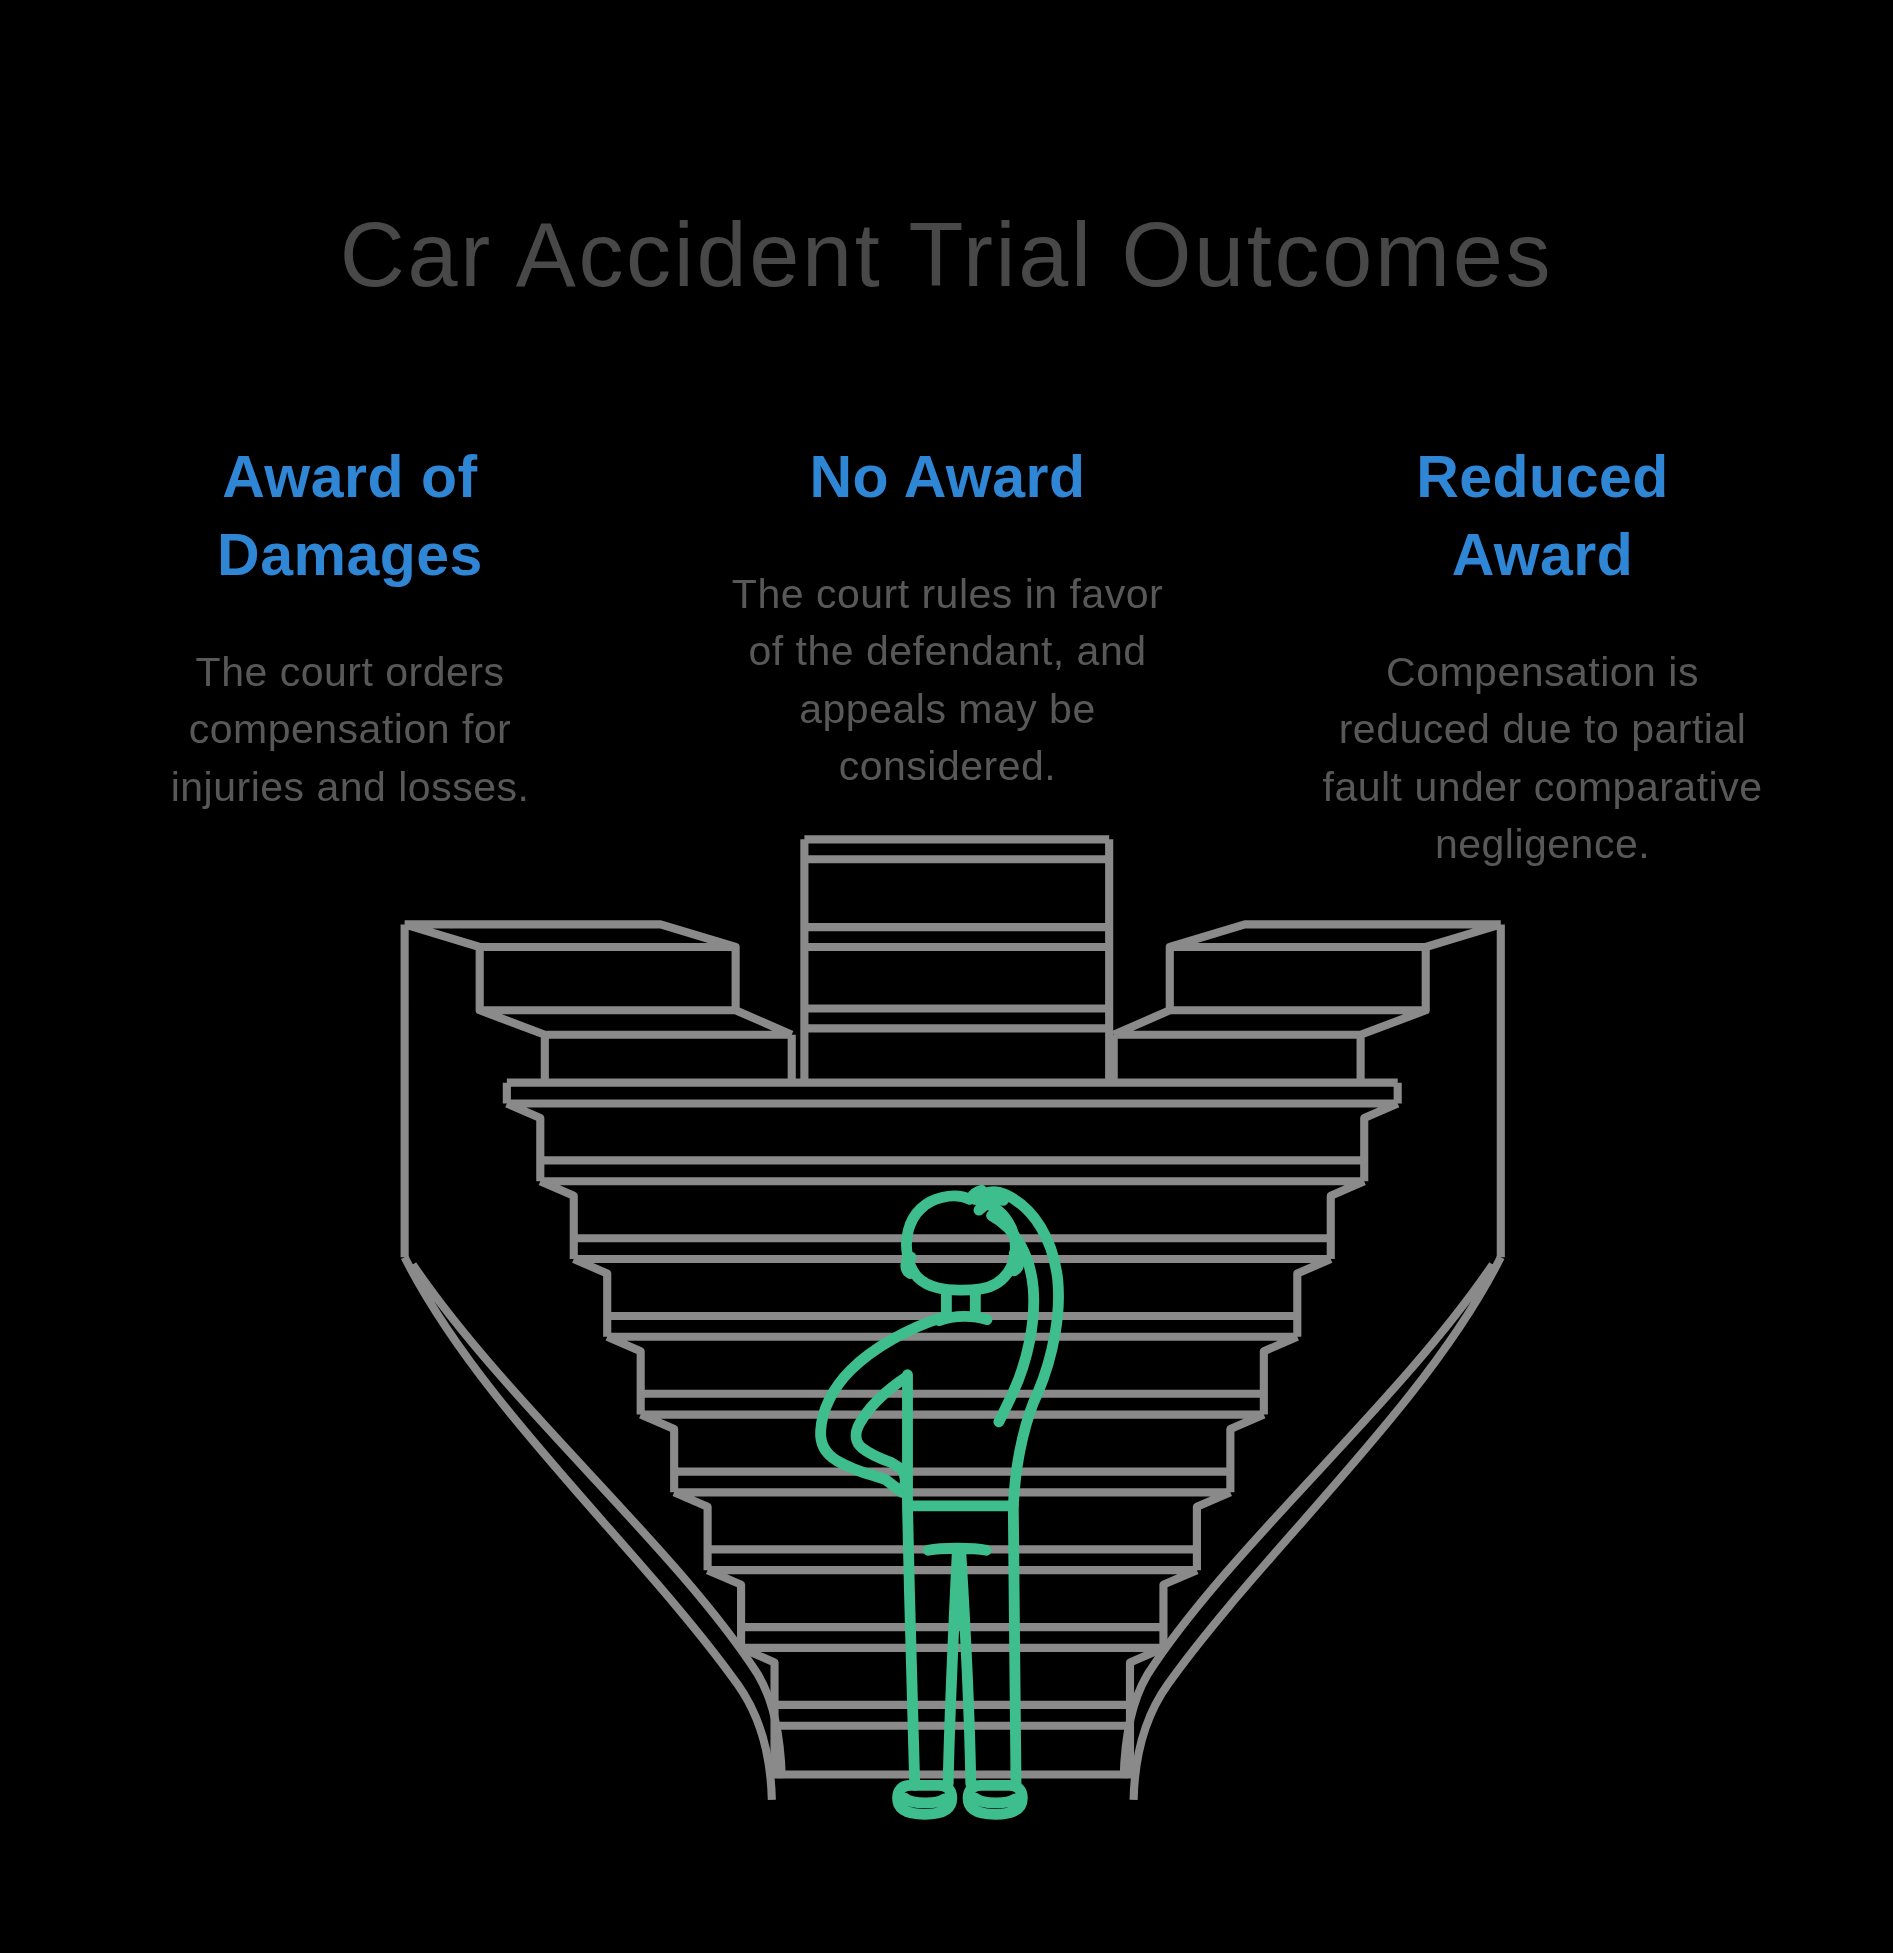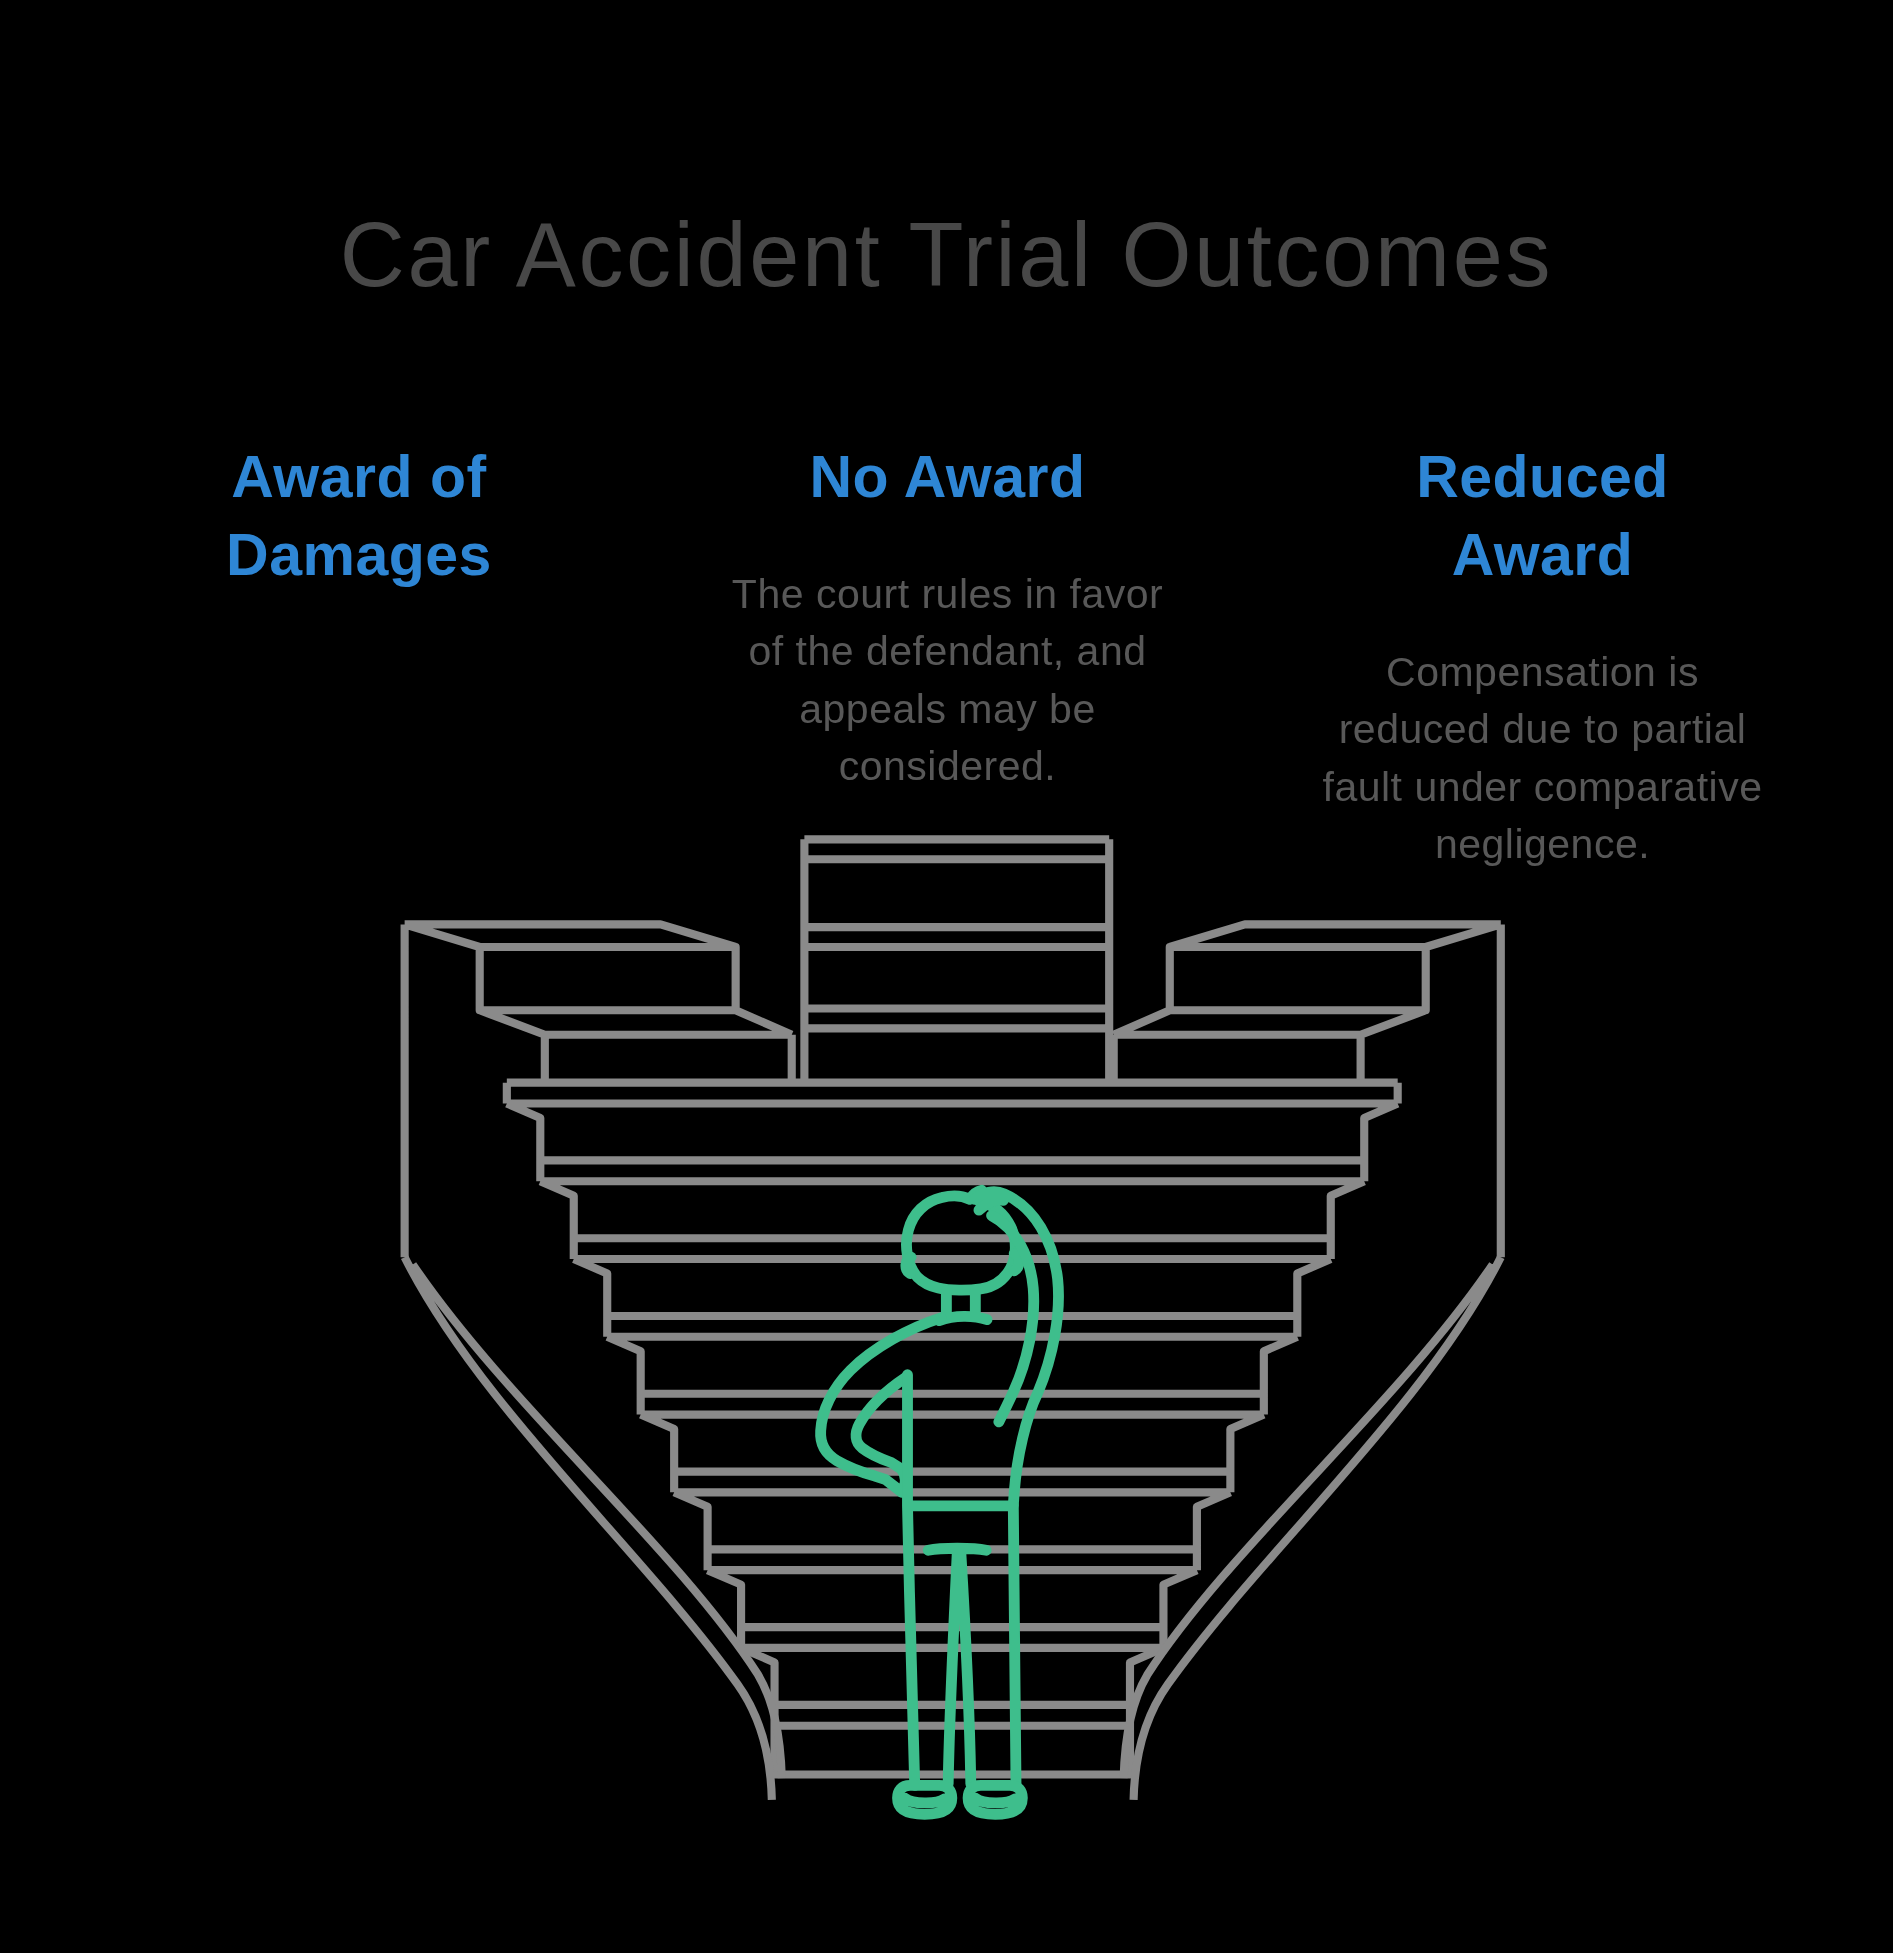--- a/index.html
+++ b/index.html
@@ -26,21 +26,21 @@
     font-weight:400;
     letter-spacing:2.7px;
     line-height:1;
     color:var(--title-text);
     white-space:pre-line;
   }
   .col{
     position:absolute;top:439px;
     text-align:center;
   }
-  .col-1{left:101px;width:516px;}
+  .col-1{left:92px;width:516px;}
   .col-2{left:674px;width:547px;}
   .col-3{left:1253px;width:579px;}
   .heading{
     margin:0;
     font-size:59px;
     font-weight:700;
     line-height:1.32;
     letter-spacing:0.5px;
     color:var(--heading-text);
     white-space:pre-line;
@@ -65,20 +65,23 @@
 </head>
 <body>
 
 <div class="canvas">
 
   <h1 class="title">Car Accident Trial Outcomes</h1>
 
   <section class="col col-1">
     <h2 class="heading">Award of
 Damages</h2>
+    <p class="body-text">The court orders
+compensation for
+injuries and losses.</p>
   </section>
 
   <section class="col col-2">
     <h2 class="heading">No Award</h2>
     <p class="body-text">The court rules in favor
 of the defendant, and
 appeals may be
 considered.</p>
   </section>
 

